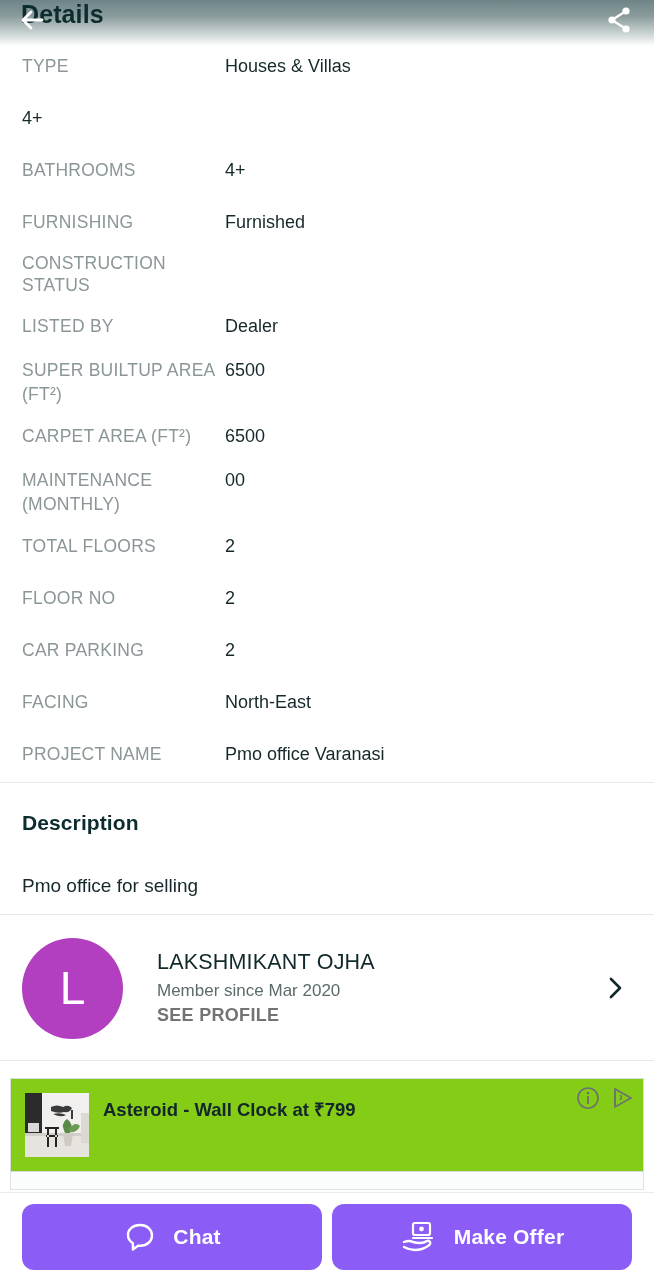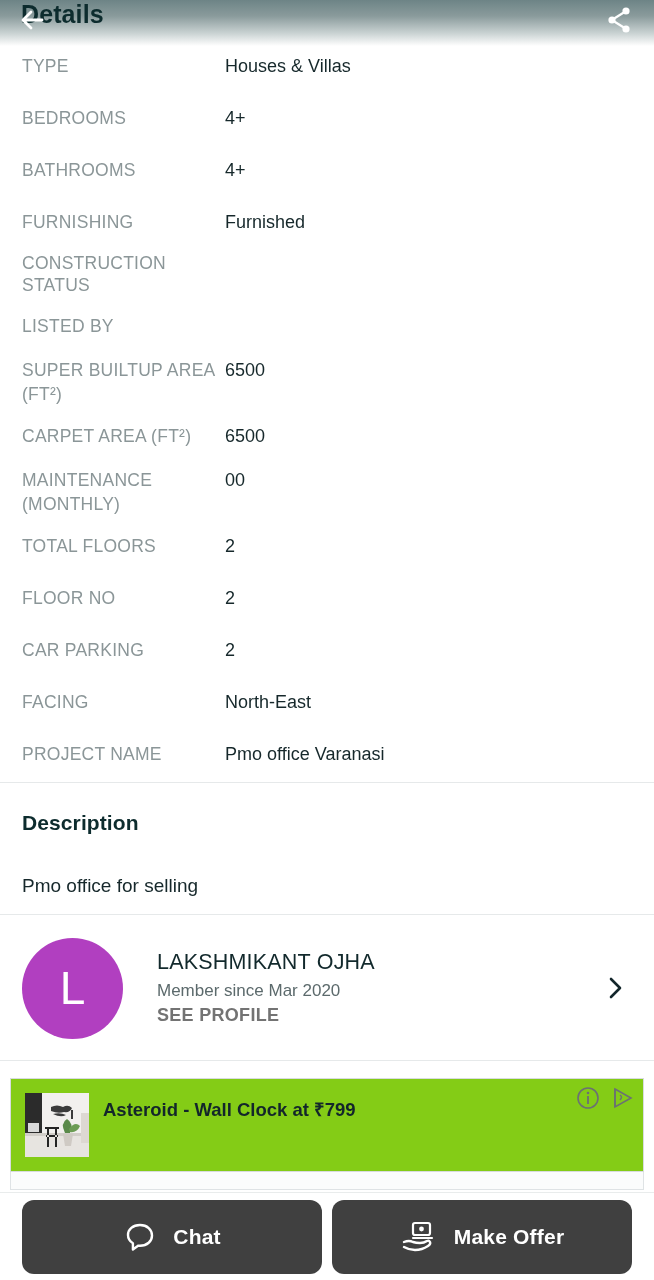--- a/index.html
+++ b/index.html
@@ -228,22 +228,22 @@
     height: 88px;
     background: #ffffff;
     border-top: 1px solid #e9ecec;
     display: flex;
     align-items: center;
     padding: 0 22px;
     gap: 10px;
   }
   .action-btn {
     flex: 1;
-    height: 74px;
-    background: #404040;
+    height: 66px;
+    background: #8b5cf6;
     border-radius: 12px;
     display: flex;
     align-items: center;
     justify-content: center;
     gap: 16px;
     color: #ffffff;
     font-size: 21px;
     font-weight: bold;
     letter-spacing: 0.2px;
   }
@@ -254,36 +254,36 @@
 
 <div id="app">
 
   <div class="details">
 
     <div class="row h52">
       <div class="lbl">TYPE</div>
       <div class="val">Houses &amp; Villas</div>
     </div>
     <div class="row h52">
-      <div class="lbl">BEDROOMS</div>
       <div class="val">4+</div>
     </div>
     <div class="row h52">
       <div class="lbl">BATHROOMS</div>
       <div class="val">4+</div>
     </div>
     <div class="row h52">
       <div class="lbl">FURNISHING</div>
       <div class="val">Furnished</div>
     </div>
     <div class="row h52">
       <div class="lbl">CONSTRUCTION STATUS</div>
     </div>
     <div class="row h52">
       <div class="lbl">LISTED BY</div>
+      <div class="val">Dealer</div>
     </div>
     <div class="row two">
       <div class="lbl">SUPER BUILTUP AREA (FT²)</div>
       <div class="val">6500</div>
     </div>
     <div class="row h52">
       <div class="lbl">CARPET AREA (FT²)</div>
       <div class="val">6500</div>
     </div>
     <div class="row two">

